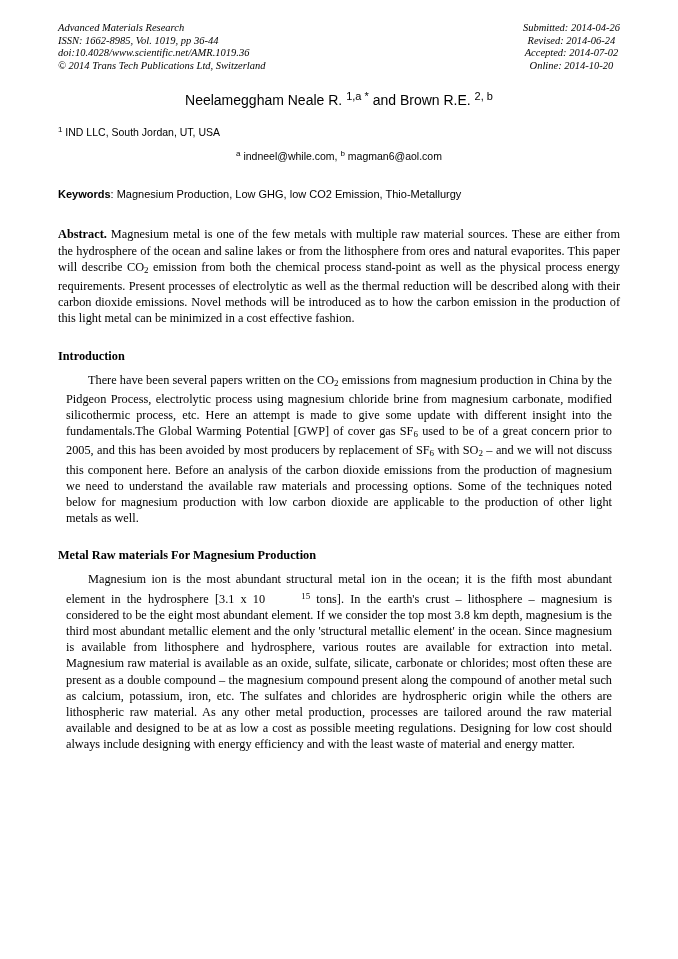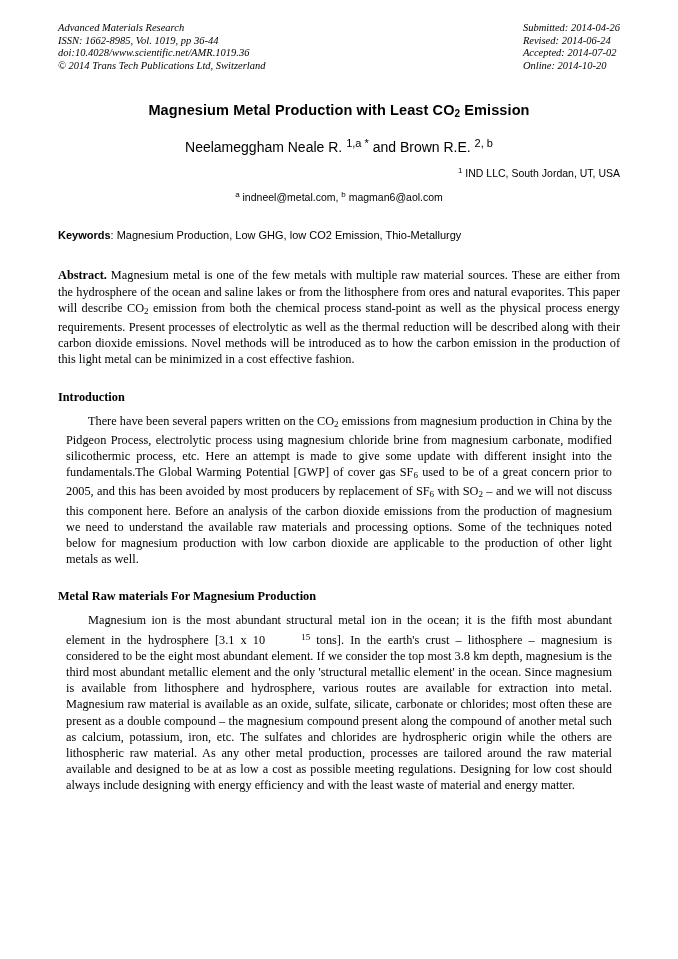--- a/index.html
+++ b/index.html
@@ -27,21 +27,21 @@
     display: flex;
     justify-content: space-between;
     font-style: italic;
     font-size: 10.5px;
     line-height: 12.6px;
   }
   .header .left, .header .right {
     white-space: pre-line;
   }
   .header .right {
-    text-align: left;
+    text-align: center;
   }
 
   
   .title {
     text-align: center;
     font-family: "Liberation Sans", sans-serif;
     font-weight: bold;
     font-size: 14.5px;
     margin-top: 30px;
     letter-spacing: 0.1px;
@@ -56,24 +56,24 @@
     text-align: center;
     font-family: "Liberation Sans", sans-serif;
     font-size: 14px;
     margin-top: 18px;
   }
   .authors sup {
     font-size: 11px;
     vertical-align: 5px;
   }
   .affil {
-    text-align: right;
+    text-align: left;
     font-family: "Liberation Sans", sans-serif;
     font-size: 10.5px;
-    margin-top: 11px;
+    margin-top: 17px;
   }
   .affil sup {
     font-size: 8px;
     vertical-align: 4px;
   }
   .emails {
     text-align: center;
     font-family: "Liberation Sans", sans-serif;
     font-size: 10.5px;
     margin-top: 11px;
@@ -139,36 +139,33 @@
     <div class="left">Advanced Materials Research
 ISSN: 1662-8985, Vol. 1019, pp 36-44
 doi:10.4028/www.scientific.net/AMR.1019.36
 © 2014 Trans Tech Publications Ltd, Switzerland</div>
     <div class="right">Submitted: 2014-04-26
 Revised: 2014-06-24
 Accepted: 2014-07-02
 Online: 2014-10-20</div>
   </div>
 
-  <div class="title">
-    <span>Magnesium Metal Production with Least CO</span><sub>2</sub><span> Emission</span>
-  </div>
 
   <div class="authors">
     <span>Neelameggham Neale R.</span>
     <sup>1,a *</sup><span> and </span><span>Brown R.E.</span>
     <sup>2, b</sup>
   </div>
 
   <div class="affil">
     <sup>1</sup><span> IND LLC, South Jordan, UT, USA</span>
   </div>
 
   <div class="emails">
-    <sup>a</sup><span> indneel@metal.com, </span><sup>b</sup><span> magman6@aol.com</span>
+    <sup>a</sup><span> indneel@while.com, </span><sup>b</sup><span> magman6@aol.com</span>
   </div>
 
   <div class="keywords">
     <b>Keywords</b><span>: Magnesium Production, Low GHG, low CO2 Emission, Thio-Metallurgy</span>
   </div>
 
   <div class="abstract">
     <b>Abstract.</b><span> Magnesium metal is one of the few metals with multiple raw material sources. These are either from the hydrosphere of the ocean and saline lakes or from the lithosphere from ores and natural evaporites.  This paper will describe CO</span><sub>2</sub><span> emission from both the chemical process stand-point as well as the physical process energy requirements.  Present processes of electrolytic as well as the thermal reduction will be described along with their carbon dioxide emissions.  Novel methods will be introduced as to how the carbon emission in the production of this light metal can be minimized in a cost effective fashion.</span>
   </div>
 

